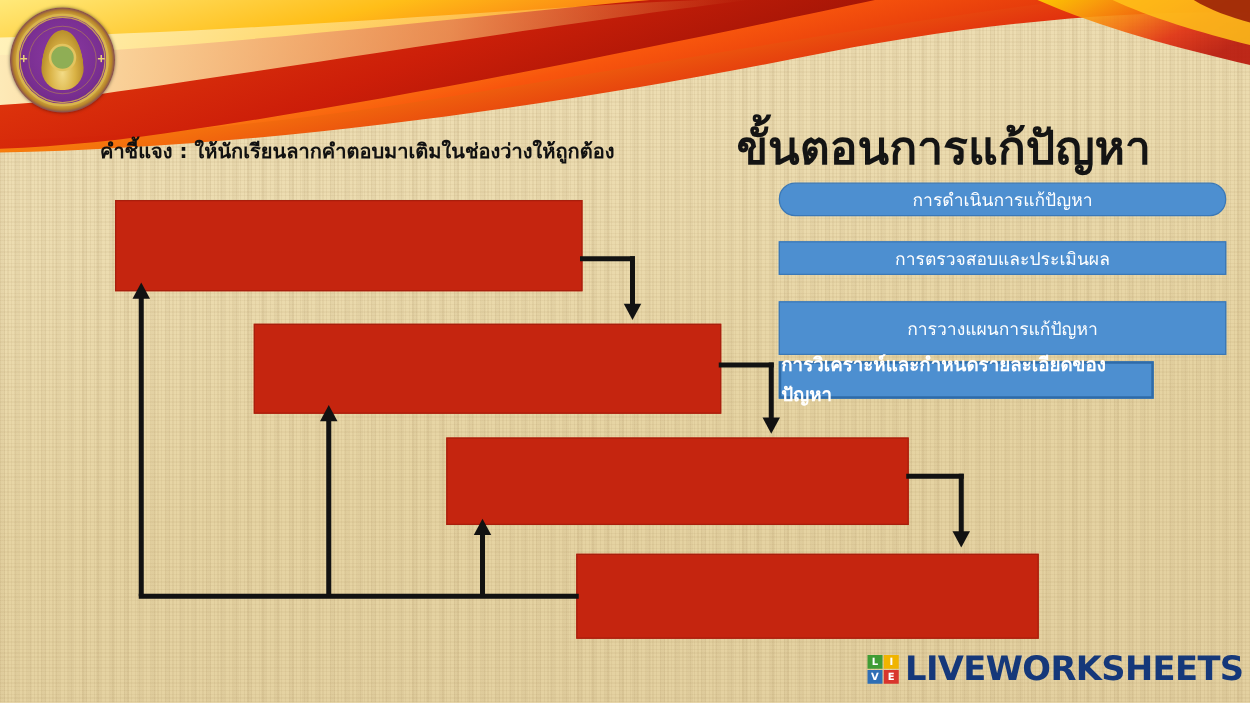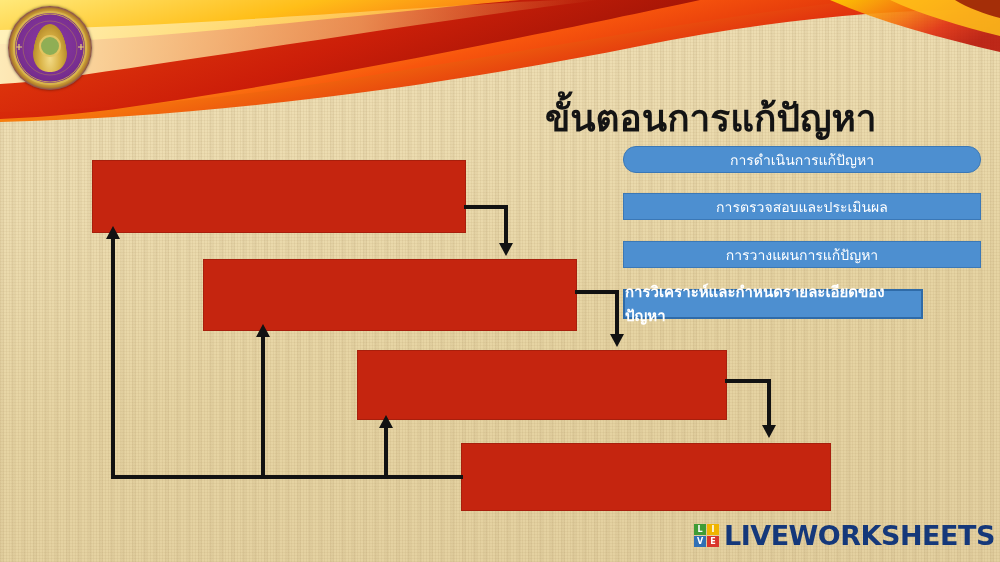--- a/index.html
+++ b/index.html
@@ -45,21 +45,21 @@
     position:absolute;left:395px;top:40px;width:560px;
     font-family:"DejaVu Sans",sans-serif;font-size:26px;color:#1c1c1c;
     letter-spacing:0px;white-space:nowrap;
   }
   .instruction{
     position:absolute;left:80px;top:108px;
     font-family:"DejaVu Sans",sans-serif;font-size:16px;font-weight:bold;color:#111;
     white-space:nowrap;
   }
   .title{
-    position:absolute;left:545px;top:88px;width:420px;text-align:left;
+    position:absolute;left:545px;top:88px;width:420px;text-align:center;
     font-family:"DejaVu Sans",sans-serif;font-size:37px;font-weight:bold;color:#141414;
     white-space:nowrap;
   }
 
   
   .dropbox{position:absolute;background:#c5250f;border:1px solid #a81f0c;}
 
   
   .chip{
     position:absolute;background:#4d8fd0;color:#ffffff;
@@ -133,20 +133,21 @@
     <div class="flame"></div>
     <div class="core"></div>
     <div class="cross l"></div>
     <div class="cross r"></div>
     <svg class="arc" viewBox="0 0 84 84">
       <circle cx="42" cy="42" r="34" fill="none" stroke="#d8b44c" stroke-width="1" opacity="0.8"></circle>
       <circle cx="42" cy="42" r="27" fill="none" stroke="#caa33a" stroke-width="0.6" opacity="0.6"></circle>
     </svg>
   </div>
 
+  <div class="instruction">คำชี้แจง : ให้นักเรียนลากคำตอบมาเติมในช่องว่างให้ถูกต้อง</div>
   <div class="title">ขั้นตอนการแก้ปัญหา</div>
 
   <div class="dropbox" style="left:92px;top:160px;width:372px;height:71px;"></div>
   <div class="dropbox" style="left:203px;top:259px;width:372px;height:70px;"></div>
   <div class="dropbox" style="left:357px;top:350px;width:368px;height:68px;"></div>
   <div class="dropbox" style="left:461px;top:443px;width:368px;height:66px;"></div>
 
   <div class="ln" style="left:464px;top:205px;width:44px;height:4px;"></div>
   <div class="ln" style="left:504px;top:205px;width:4px;height:40px;"></div>
   <div class="arrow down" style="left:499px;top:243px;"></div>
@@ -165,21 +166,21 @@
   <div class="arrow up" style="left:106px;top:226px;"></div>
 
   <div class="ln" style="left:261px;top:336px;width:4px;height:141px;"></div>
   <div class="arrow up" style="left:256px;top:324px;"></div>
 
   <div class="ln" style="left:384px;top:427px;width:4px;height:50px;"></div>
   <div class="arrow up" style="left:379px;top:415px;"></div>
 
   <div class="chip" style="left:623px;top:146px;width:358px;height:27px;border-radius:13px;">การดำเนินการแก้ปัญหา</div>
   <div class="chip" style="left:623px;top:193px;width:358px;height:27px;">การตรวจสอบและประเมินผล</div>
-  <div class="chip" style="left:623px;top:241px;width:358px;height:27px;">การวางแผนการแก้ปัญหา</div>
+  <div class="chip" style="left:623px;top:241px;width:358px;height:43px;">การวางแผนการแก้ปัญหา</div>
   <div class="chip strong" style="left:623px;top:289px;width:300px;height:30px;">การวิเคราะห์และกำหนดรายละเอียดของปัญหา</div>
 
   <div class="lw">
     <div class="lw-tiles">
       <span class="t-l">L</span>
       <span class="t-i">I</span>
       <span class="t-v">V</span>
       <span class="t-e">E</span>
     </div>
     <div class="lw-word">LIVEWORKSHEETS</div>

